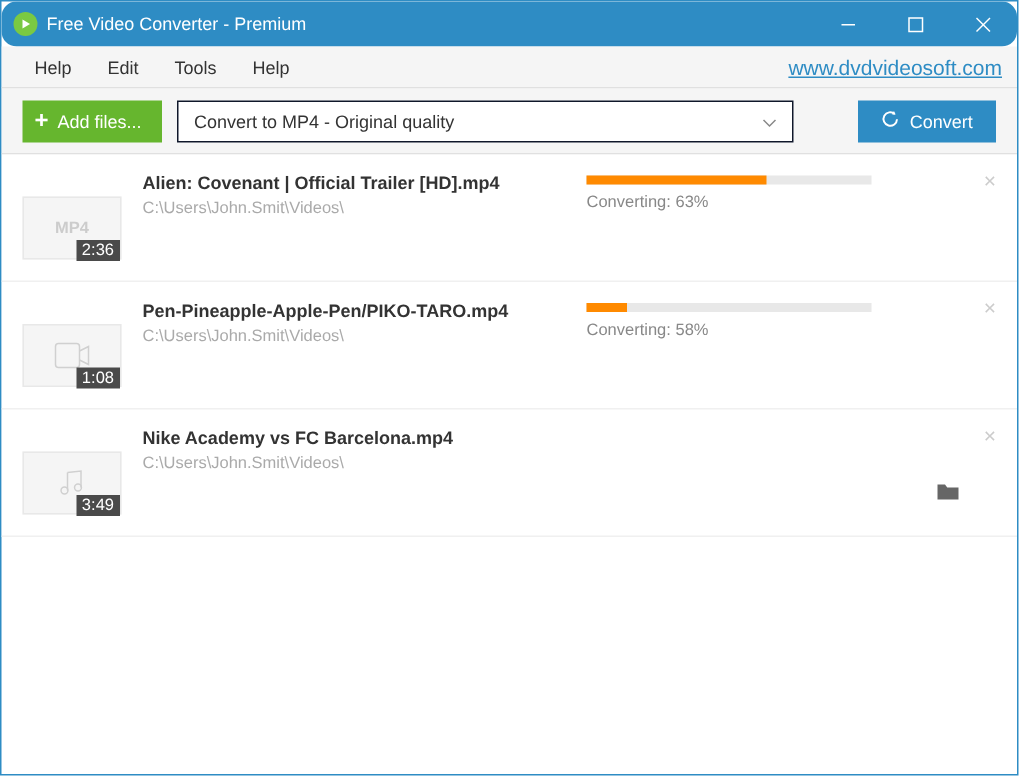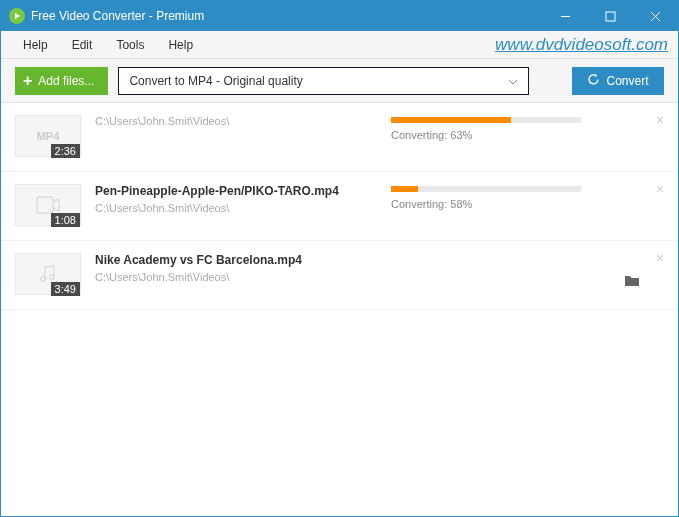--- a/index.html
+++ b/index.html
@@ -1,36 +1,36 @@
 <!DOCTYPE html>
 <html><head>
 <meta charset="utf-8">
 <style>
 * { margin: 0; padding: 0; box-sizing: border-box; font-family: "Segoe UI", Arial, sans-serif; }
 body { width: 679px; height: 517px; overflow: hidden; background: #fff; border: 1px solid #2e8cc4; }
-.titlebar { height: 30px; background: #2e8cc4; display: flex; align-items: center; padding-left: 8px; color: #fff; font-size: 12px; }
+.titlebar { height: 30px; background: #2e8cc4; display: flex; align-items: center; padding-left: 8px; color: #fff; font-size: 12px; border-radius: 10px; }
 .titlebar .logo { width: 16px; height: 16px; border-radius: 50%; background: #7ac943; margin-right: 6px; position: relative; display:flex; align-items:center; justify-content:center;}
 .titlebar .logo::before { content:""; width:0;height:0;border-left:5px solid #fff;border-top:3px solid transparent;border-bottom:3px solid transparent; margin-left:1px;}
 .titlebar .title { flex: 1; }
 .win-controls { display: flex; height: 100%; }
 .win-btn { width: 45px; display: flex; align-items: center; justify-content: center; cursor: pointer; }
 .win-btn svg { stroke: #fff; fill: none; }
 .menubar { height: 28px; background: #f5f5f5; border-bottom: 1px solid #e0e0e0; display: flex; align-items: center; padding: 0 10px; font-size: 12px; color: #333; }
 .menubar .menu-item { padding: 0 12px; cursor: pointer; }
 .menubar .spacer { flex: 1; }
-.menubar .linkout { color: #2e8cc4; text-decoration: underline; cursor: pointer; font-size: 17px; font-style: italic; }
+.menubar .linkout { color: #2e8cc4; text-decoration: underline; cursor: pointer; font-size: 14px; }
 .toolbar { height: 44px; background: #f5f5f5; border-bottom: 1px solid #e0e0e0; display: flex; align-items: center; padding: 8px 14px; gap: 10px; }
 .btn-add { background: #66b62e; color: #fff; border: none; height: 28px; padding: 0 14px 0 8px; font-size: 12px; display: flex; align-items: center; gap: 6px; cursor: pointer; }
 .btn-add .plus { font-size: 16px; font-weight: bold; }
 .format-select { flex: 1; height: 28px; background: #fff; border: 1px solid #0f172a; display: flex; align-items: center; padding: 0 10px; font-size: 12px; color: #333; cursor: pointer; position: relative; }
 .format-select .chev { position: absolute; right: 10px; }
 .btn-convert { background: #2e8cc4; color: #fff; border: none; height: 28px; width: 92px; font-size: 12px; display: flex; align-items: center; justify-content: center; gap: 6px; cursor: pointer; margin-left: 33px; }
 .list { background: #fff; }
 .row { display: flex; padding: 12px 14px 14px 14px; border-bottom: 1px solid #f0f0f0; position: relative; }
-.thumb { width: 66px; height: 42px; background: #f5f5f5; border: 1px solid #e8e8e8; display: flex; align-items: center; justify-content: center; position: relative; color: #ccc; font-size: 11px; font-weight: bold; }
+.thumb { width: 66px; height: 42px; background: #f5f5f5; border: 1px solid #e8e8e8; display: flex; align-items: center; justify-content: center; position: relative; color: #ccc; font-size: 11px; font-weight: bold; margin-top: 16px; }
 .thumb .dur { position: absolute; right: 0; bottom: -2px; background: #4a4a4a; color: #fff; font-size: 11px; padding: 1px 4px; font-weight: normal; }
 .thumb svg { stroke: #d0d0d0; fill: none; }
 .info { flex: 0 0 310px; padding-left: 14px; }
 .fname { font-size: 12px; font-weight: 600; color: #333; margin-bottom: 4px; }
 .fpath { font-size: 11px; color: #aaa; }
 .progress-area { flex: 1; padding-top: 2px; padding-right: 30px; }
 .pbar { height: 6px; background: #e8e8e8; width: 190px; margin-bottom: 6px; position: relative; }
 .pfill { height: 100%; background: #ff8a00; }
 .ptext { font-size: 11px; color: #888; }
 .row-close { position: absolute; top: 10px; right: 14px; color: #ccc; font-size: 14px; cursor: pointer; line-height: 1; }
@@ -92,20 +92,21 @@
 </div>
 
 <div class="list">
 
   <div class="row">
     <div class="thumb">
       <span>MP4</span>
       <span class="dur">2:36</span>
     </div>
     <div class="info">
+      <div class="fname">Alien: Covenant | Official Trailer [HD].mp4</div>
       <div class="fpath">C:\Users\John.Smit\Videos\</div>
     </div>
     <div class="progress-area">
       <div class="pbar">
           <div class="pfill" style="width:63%"></div>
         </div>
       <div class="ptext">Converting: 63%</div>
     </div>
     <div class="row-close">×</div>
   </div>

